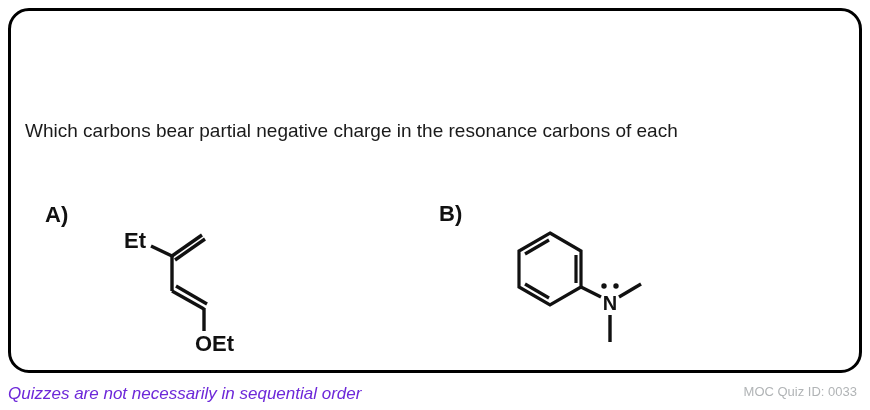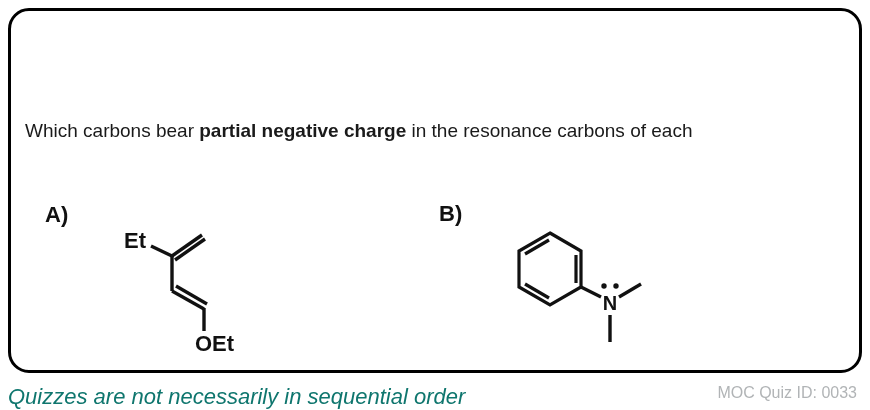--- a/index.html
+++ b/index.html
@@ -29,21 +29,21 @@
   .question {
     position: absolute;
     left: 25px;
     top: 120px;
     width: 790px;
     font-size: 19px;
     line-height: 21px;
     color: #1a1a1a;
     letter-spacing: 0;
   }
-  .question b { font-weight: bold; }
+  .question b { font-weight: normal; }
   .mol-label {
     position: absolute;
     font-size: 22px;
     font-weight: bold;
     color: #111111;
     line-height: 22px;
   }
   .mol-label.a { left: 45px; top: 204px; }
   .mol-label.b { left: 439px; top: 203px; }
   svg.mol-layer {
@@ -66,29 +66,29 @@
   }
   svg .atom-text {
     font-family: "Liberation Sans", sans-serif;
     font-weight: bold;
     fill: #111111;
   }
   .footer-note {
     position: absolute;
     left: 8px;
     top: 384px;
-    font-size: 22px;
+    font-size: 17px;
     font-style: italic;
-    color: #0f766e;
+    color: #6d28d9;
   }
   .footer-id {
     position: absolute;
     right: 13px;
     top: 384px;
-    font-size: 16px;
+    font-size: 13px;
     color: #b1b4b6;
   }
 </style>
 </head>
 <body>
 
 <div class="canvas">
 
   <div class="quiz-box"></div>
 

